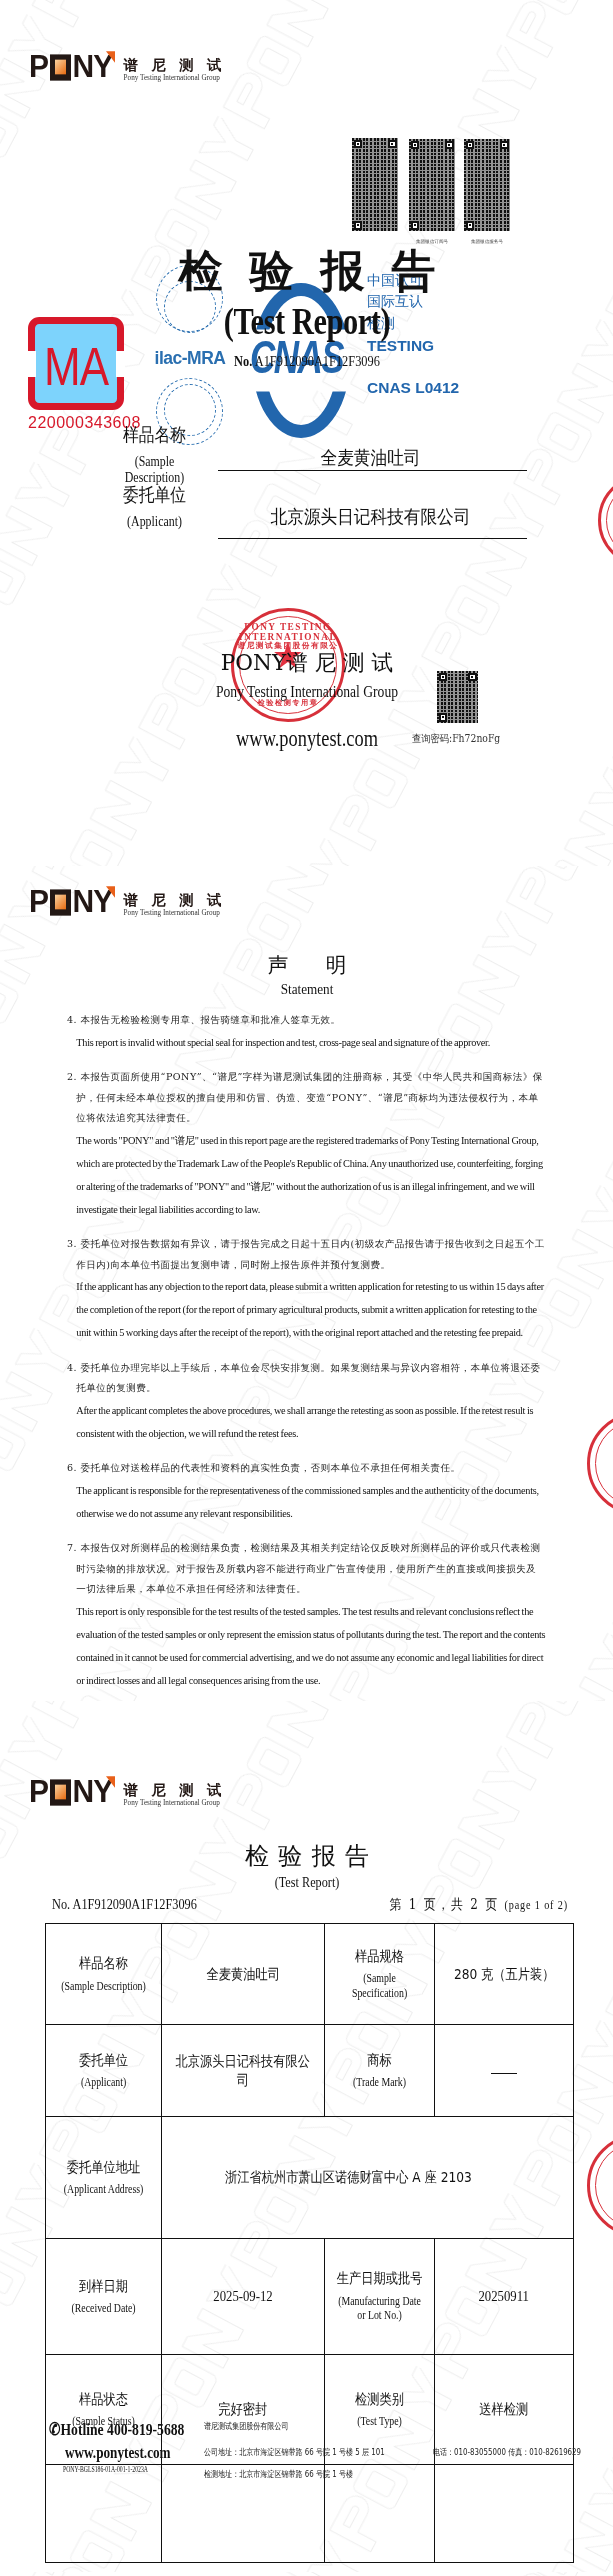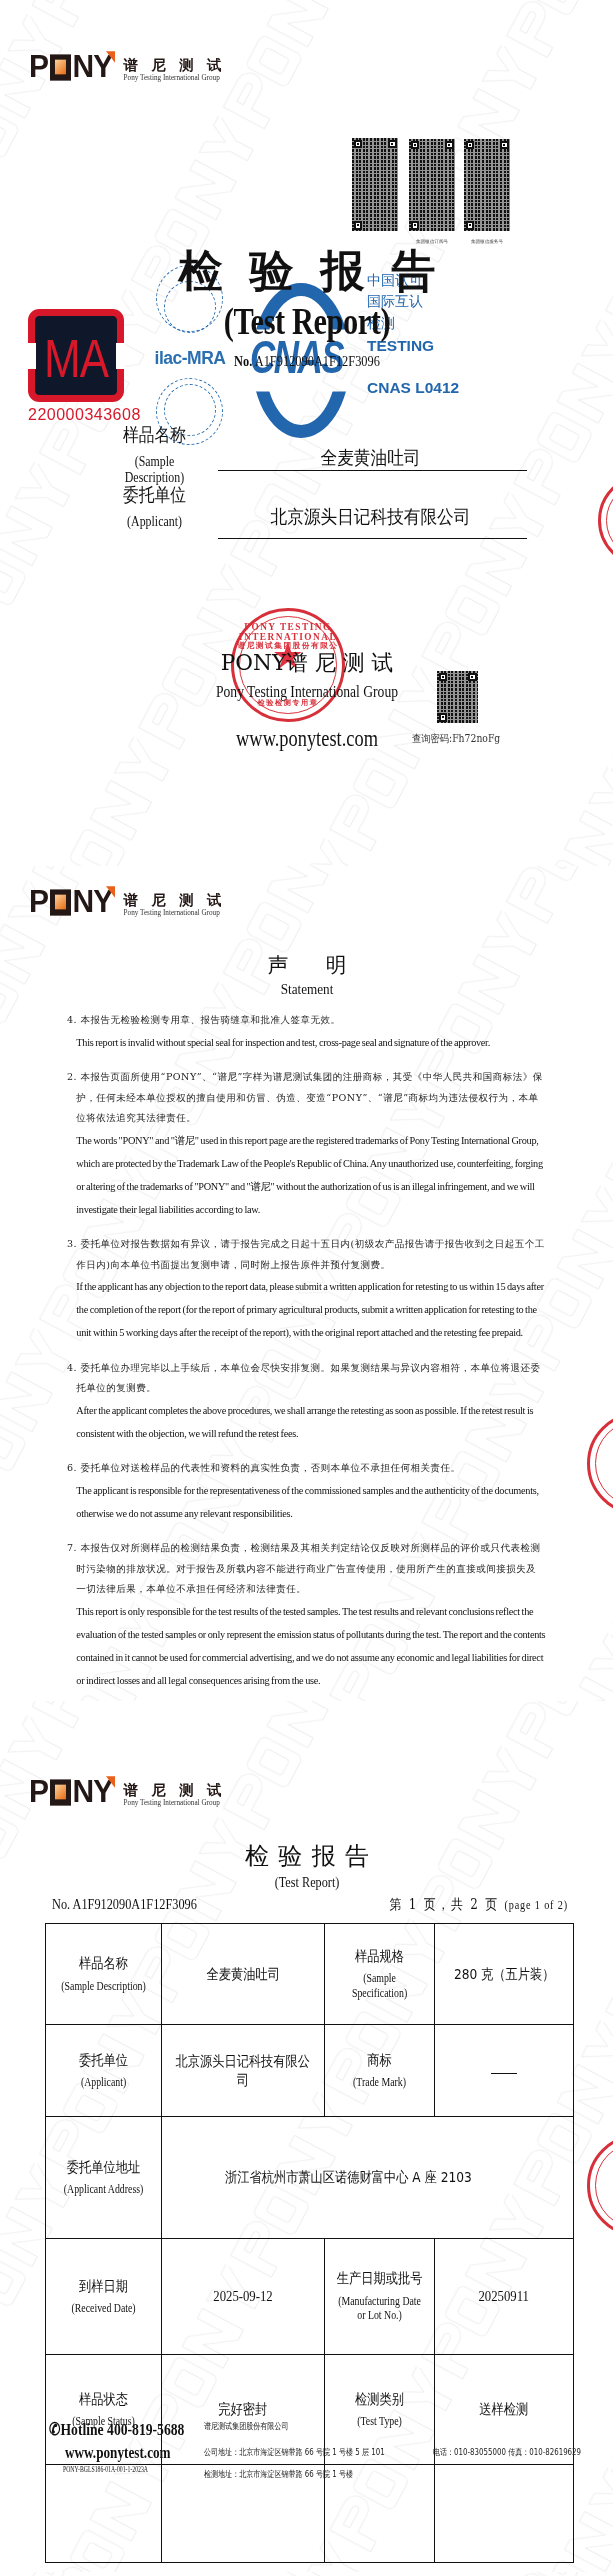--- a/index.html
+++ b/index.html
@@ -23,21 +23,21 @@
   
   .qr { position: absolute; background: #111; }
   .qr-inner { position: absolute; inset: 0; background:
       repeating-linear-gradient(90deg, transparent 0 2.1px, #fff 2.1px 3.6px),
       repeating-linear-gradient(0deg, transparent 0 2.6px, #fff 2.6px 3.6px); opacity: .55; }
   .qr-corner { position: absolute; width: 8.2px; height: 8.2px; border: 2.1px solid #111; background: #fff; }
   .qr-corner::after { content: ""; position: absolute; left: 1px; top: 1px; width: 2.1px; height: 2.1px; background: #111; }
   .qr-cap { position: absolute; font-family: "DejaVu Sans", sans-serif; font-size: 4.6px; color: #444; text-align: center; }
 
   .cma { position: absolute; left: 28px; top: 309px; width: 98px; }
-  .cma-box { width: 96px; height: 93px; border: 7.2px solid #d7182a; border-radius: 11.3px; position: relative; background: #0f172a; }
+  .cma-box { width: 96px; height: 93px; border: 7.2px solid #d7182a; border-radius: 11.3px; position: relative; background: #7dd3fc; margin-top: 8px; }
   .cma-box::before, .cma-box::after { content: ""; position: absolute; top: 27px; width: 9.3px; height: 26px; background: #fff; }
   .cma-box::before { left: -8.2px; } .cma-box::after { right: -8.2px; }
   .cma-text { position: absolute; left: 0; right: 0; top: 17.5px; text-align: center; font-family: "Liberation Sans", sans-serif; font-size: 44px; color: #d7182a; font-weight: 400; letter-spacing: -1px; transform: scaleY(1.2); }
   .cma-num { font-family: "Liberation Sans", sans-serif; color: #d7182a; font-size: 16px; letter-spacing: 0.5px; margin-top: 4.1px; }
 
   .ilac { position: absolute; left: 146px; top: 260px; width: 88px; height: 193px; }
   .ilac-arc { position: absolute; left: 10.3px; width: 67px; height: 67px; border-radius: 50%; border: 1.5px dashed #2a6fb0; }
   .ilac-text { position: absolute; left: 0; right: 0; top: 88px; text-align: center; font-family: "Liberation Sans", sans-serif; font-weight: 700; font-size: 17.5px; color: #2a6fb0; letter-spacing: -0.5px; }
 
   .cnas { position: absolute; left: 252px; top: 283px; width: 103px; height: 160px; }

